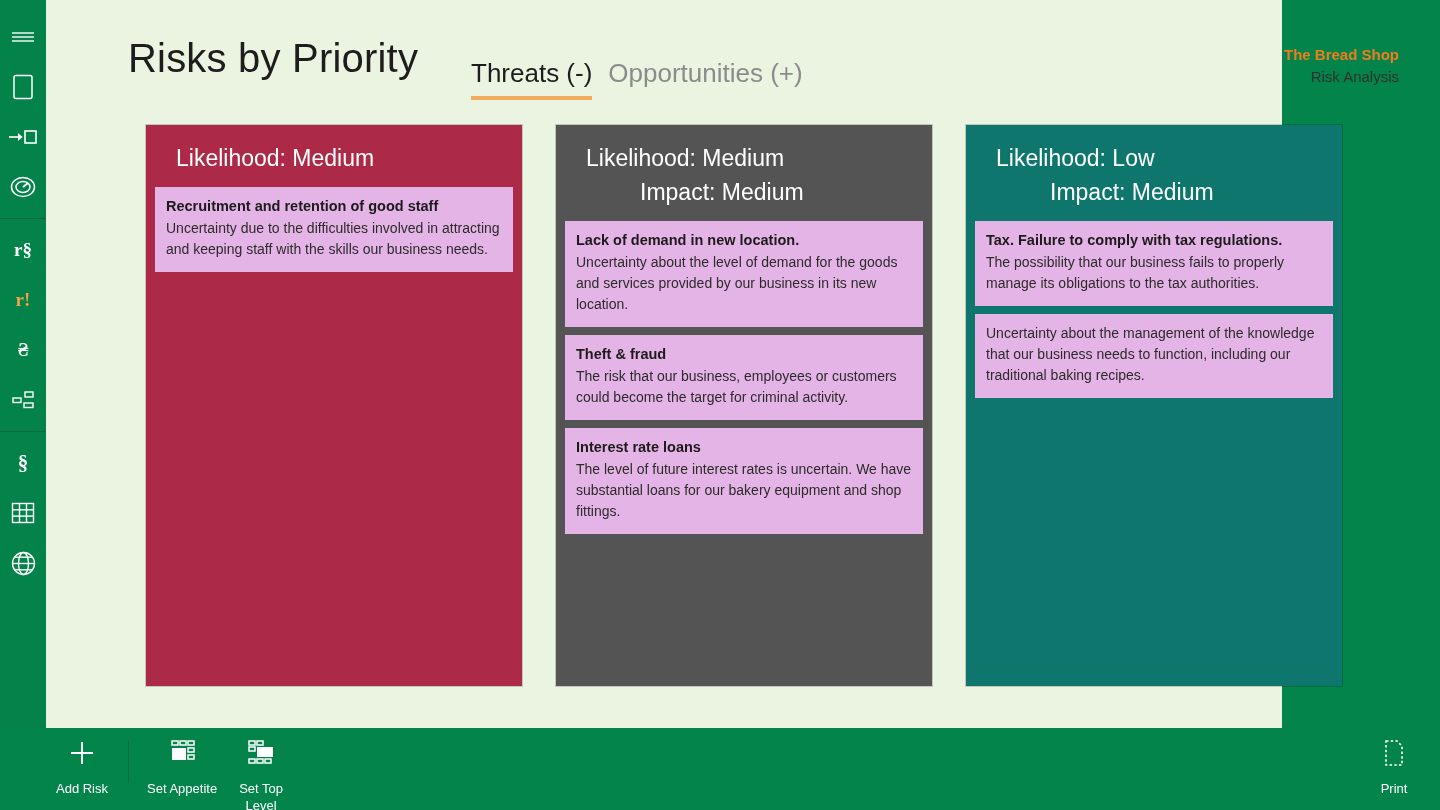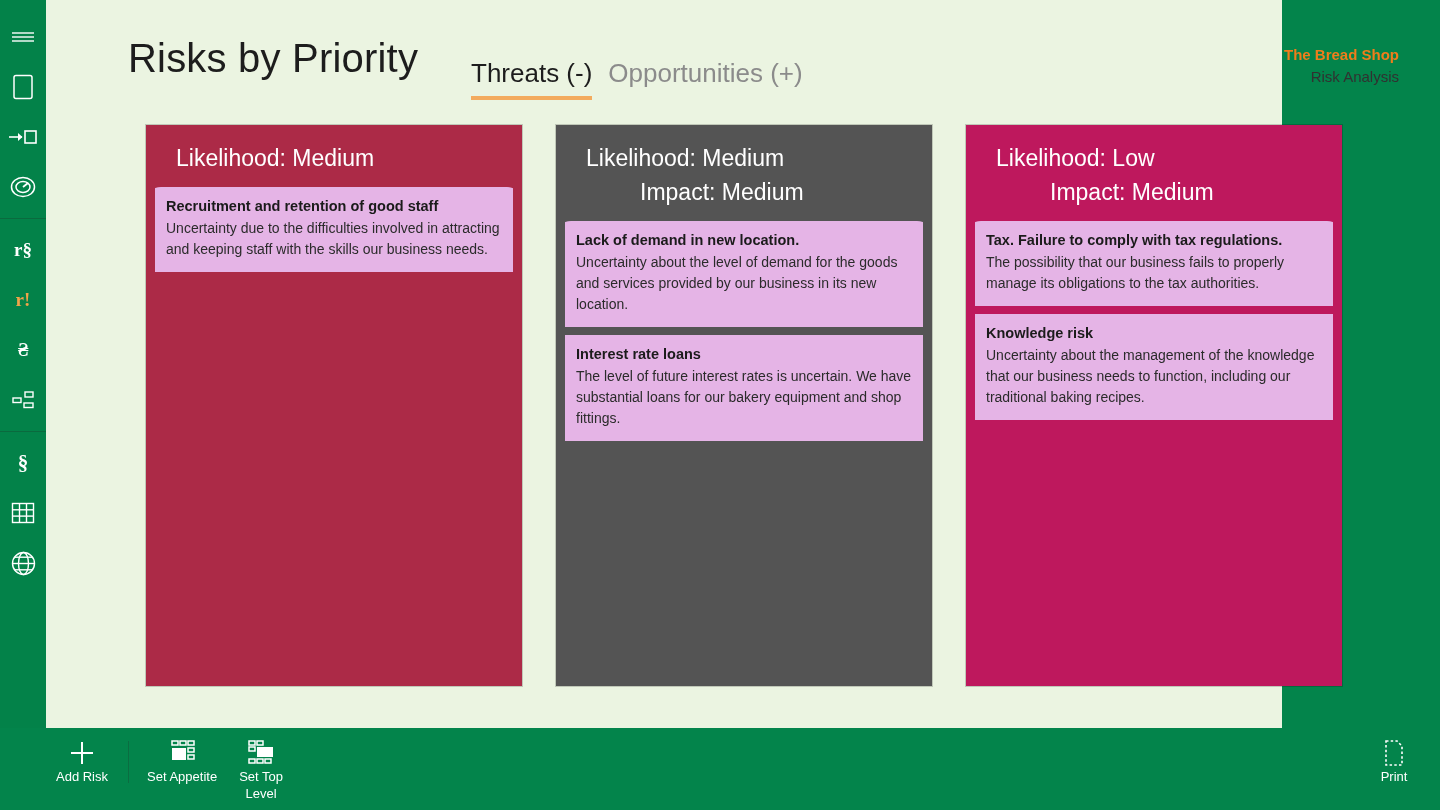--- a/index.html
+++ b/index.html
@@ -125,21 +125,20 @@
   }
   .col-head .lk { display: block; text-align: left; padding-left: 8px; }
   .col-head .im { display: block; text-align: left; padding-left: 62px; }
   .col-body {
     flex: 1 1 auto;
     padding: 0 9px 1px 9px;
     display: flex;
     flex-direction: column;
     gap: 8px;
     overflow: hidden;
-    border-radius: 15px;
   }
   .risk-card {
     background: #e5b4e6;
     padding: 9px 11px 12px 11px;
     cursor: pointer;
   }
   .risk-title {
     font-size: 14.5px;
     font-weight: bold;
     color: #1b1b1b;
@@ -167,21 +166,21 @@
     display: flex; align-items: flex-start;
   }
   .cmd-btn {
     min-width: 72px;
     padding: 10px 8px 0 8px;
     display: flex; flex-direction: column; align-items: center;
     color: #ffffff; cursor: pointer;
   }
   .cmd-icon { height: 30px; display: flex; align-items: center; justify-content: center; }
   .cmd-label {
-    margin-top: 0;
+    margin-top: 12px;
     font-size: 13px;
     line-height: 17px;
     text-align: center;
     white-space: pre-line;
   }
   .cmd-div {
     width: 1px; height: 42px;
     background: #0a6d41;
     margin: 13px 10px 0 10px;
   }
@@ -314,38 +313,41 @@
         <div class="col-head">
           <span class="lk">Likelihood: Medium</span>
           <span class="im">Impact: Medium</span>
         </div>
         <div class="col-body">
           <div class="risk-card">
             <div class="risk-title">Lack of demand in new location.</div>
             <div class="risk-desc">Uncertainty about the level of demand for the goods and services provided by our business in its new location.</div>
           </div>
           <div class="risk-card">
+            <div class="risk-title">Theft &amp; fraud</div>
+            <div class="risk-desc">The risk that our business, employees or customers could become the target for criminal activity.</div>
+          </div>
+          <div class="risk-card">
             <div class="risk-title">Interest rate loans</div>
             <div class="risk-desc">The level of future interest rates is uncertain. We have substantial loans for our bakery equipment and shop fittings.</div>
           </div>
         </div>
       </div>
 
-      <div class="col" style="background:#be185d;">
+      <div class="col" style="background:#0f766e;">
         <div class="col-head">
           <span class="lk">Likelihood: Low</span>
           <span class="im">Impact: Medium</span>
         </div>
         <div class="col-body">
           <div class="risk-card">
             <div class="risk-title">Tax. Failure to comply with tax regulations.</div>
             <div class="risk-desc">The possibility that our business fails to properly manage its obligations to the tax authorities.</div>
           </div>
           <div class="risk-card">
-            <div class="risk-title">Knowledge risk</div>
             <div class="risk-desc">Uncertainty about the management of the knowledge that our business needs to function, including our traditional baking recipes.</div>
           </div>
         </div>
       </div>
 
     </div>
   </div>
 
   <div id="cmdbar">
 

